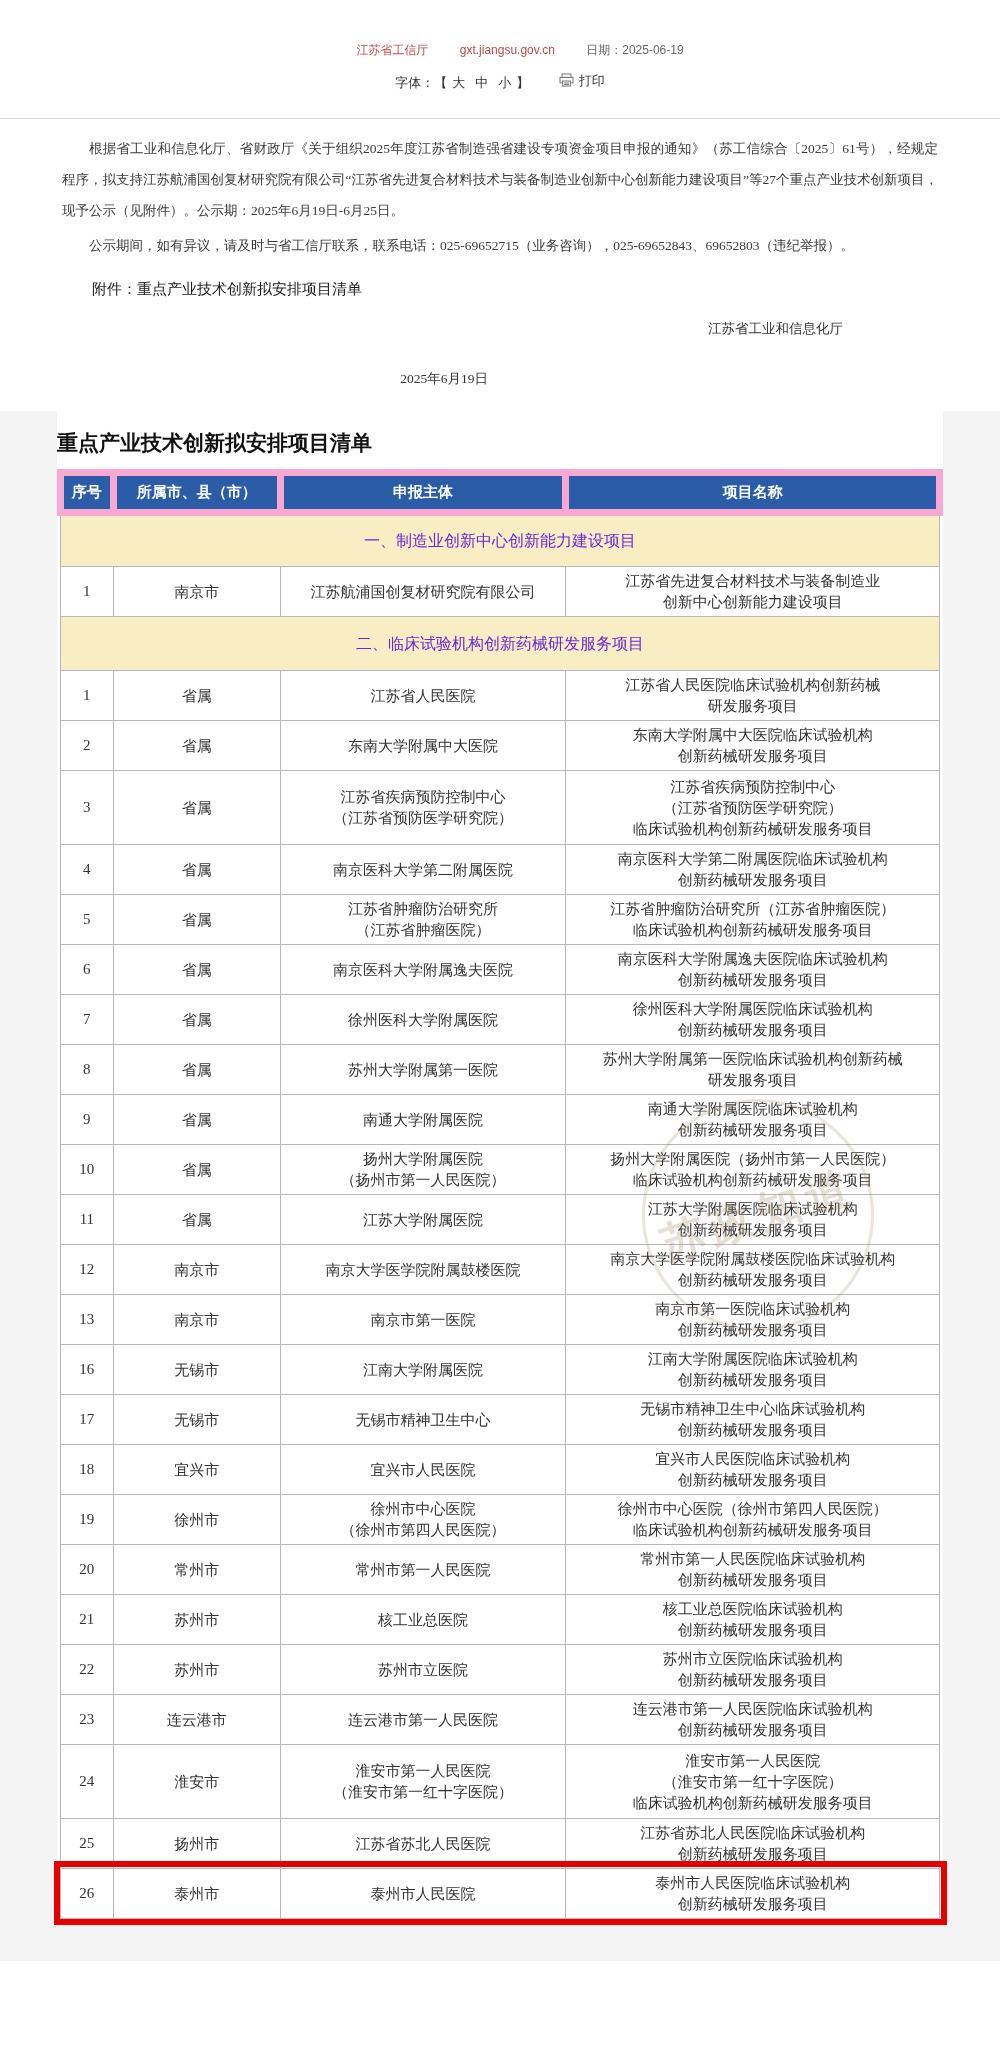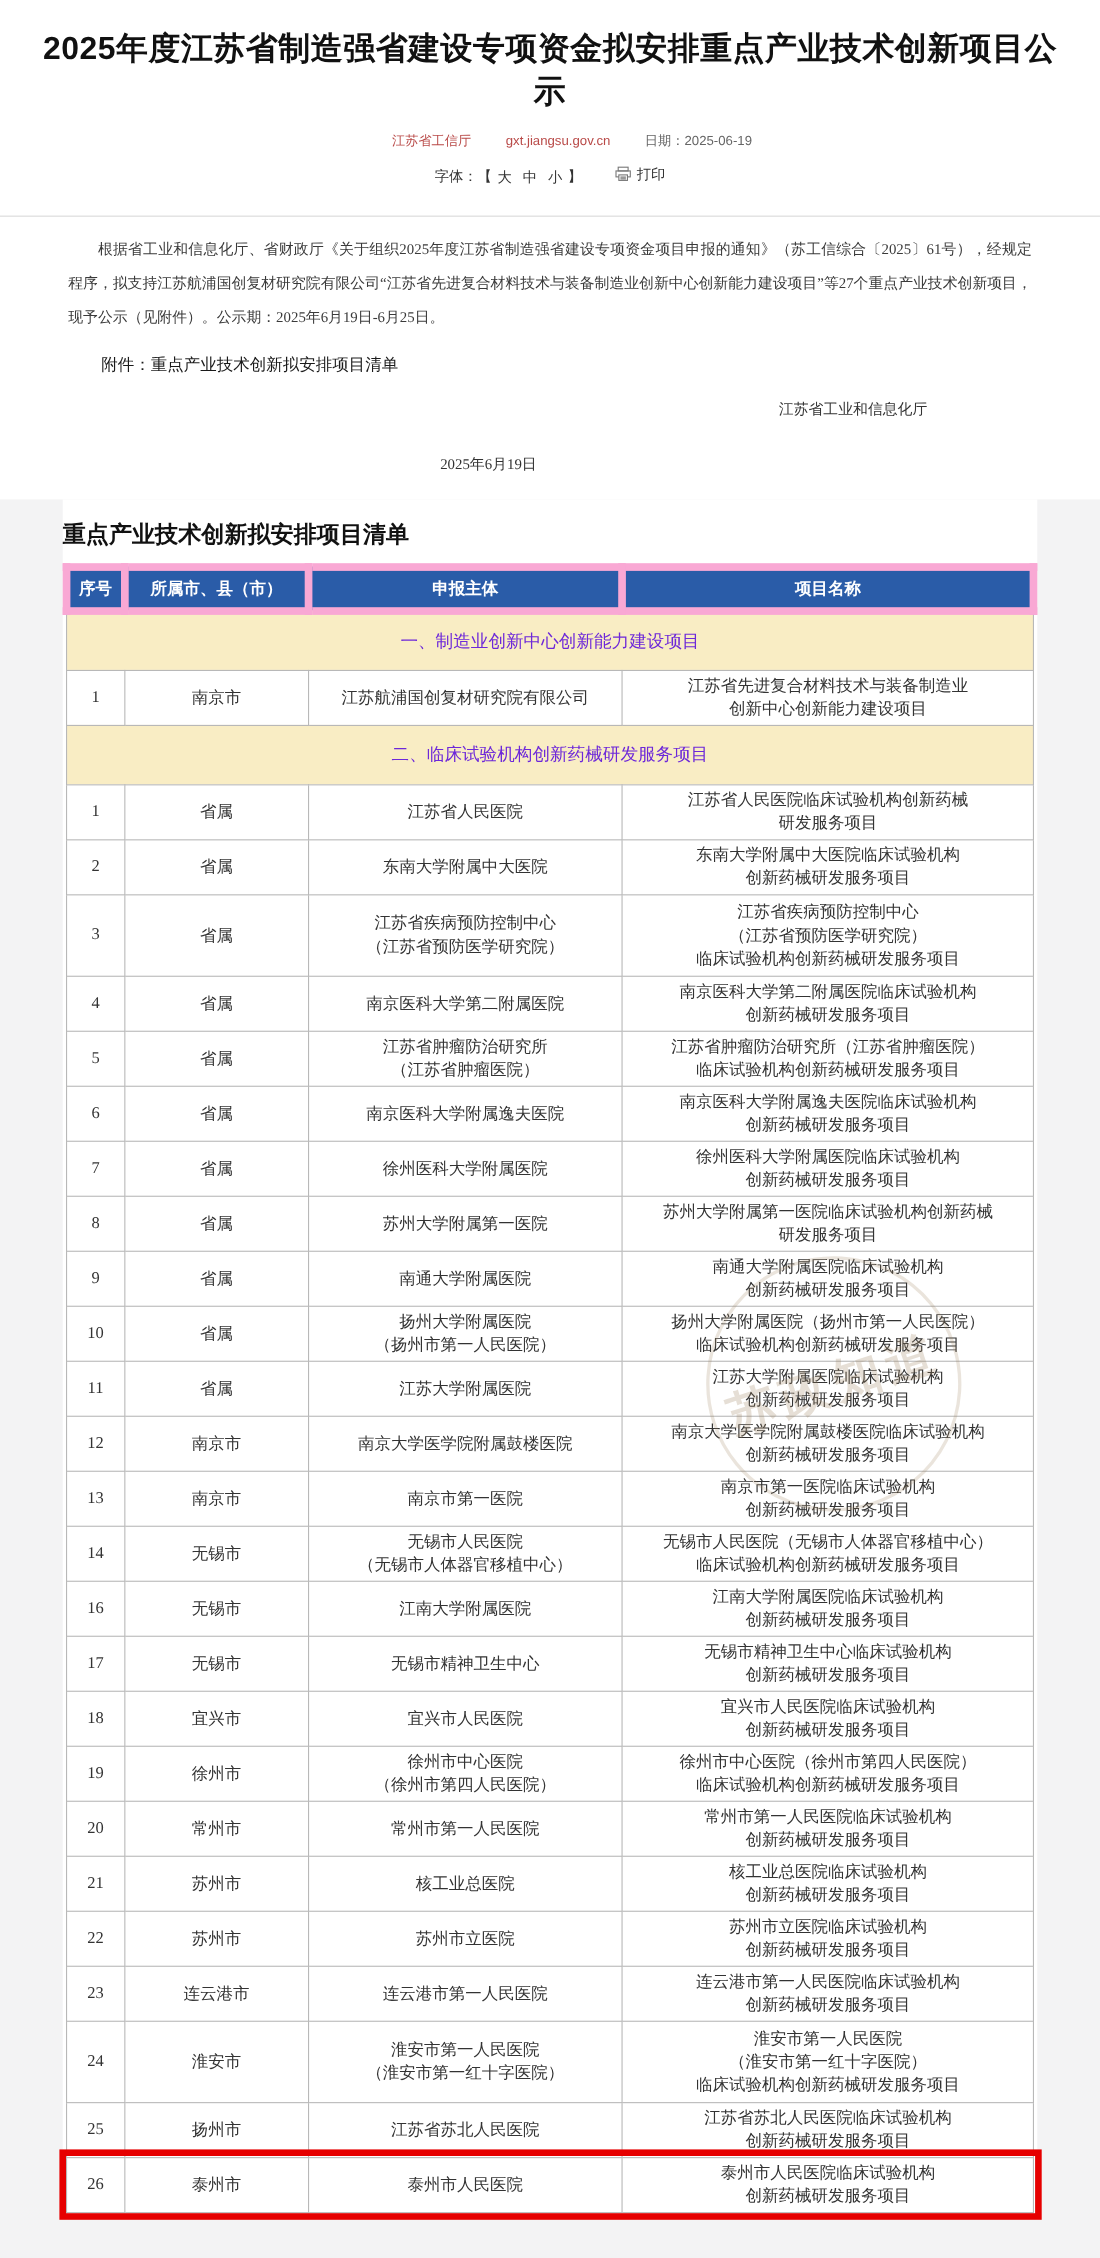--- a/index.html
+++ b/index.html
@@ -148,21 +148,20 @@
     letter-spacing:6px;
     pointer-events:none;
   }
 </style>
 </head>
 <body>
 
 <div class="page">
 
   <div class="page-header">
-    <h1 class="title">2025年度江苏省制造强省建设专项资金拟安排重点产业技术创新项目公示</h1>
 
     <div class="meta">
       <span class="src">江苏省工信厅</span>
       <span class="site">gxt.jiangsu.gov.cn</span>
       <span class="date">日期：2025-06-19</span>
     </div>
 
     <div class="toolbar">
       <span>字体：【</span><span class="fsize">大</span><span class="fsize">中</span><span class="fsize">小</span><span>】</span>
       <span class="print">
@@ -177,20 +176,21 @@
         </span>
         <span>打印</span>
       </span>
     </div>
   </div>
 
   <hr class="divider">
 
   <div class="article">
     <p>根据省工业和信息化厅、省财政厅《关于组织2025年度江苏省制造强省建设专项资金项目申报的通知》（苏工信综合〔2025〕61号），经规定程序，拟支持江苏航浦国创复材研究院有限公司“江苏省先进复合材料技术与装备制造业创新中心创新能力建设项目”等27个重点产业技术创新项目，现予公示（见附件）。公示期：2025年6月19日-6月25日。</p>
+    <p>公示期间，如有异议，请及时与省工信厅联系，联系电话：025-69652715（业务咨询），025-69652843、69652803（违纪举报）。</p>
     <div class="attachment">附件：重点产业技术创新拟安排项目清单</div>
     <div class="signature">
       <div class="sig-org">江苏省工业和信息化厅</div>
       <div class="sig-date">2025年6月19日</div>
     </div>
   </div>
 
   <div class="table-section">
     <div class="table-card">
       <div class="table-title">重点产业技术创新拟安排项目清单</div>
@@ -313,28 +313,20 @@
 创新药械研发服务项目</td>
             </tr>
             <tr class="data-row">
               <td class="col-no">13</td>
               <td class="col-city">南京市</td>
               <td class="col-applicant">南京市第一医院</td>
               <td class="col-project">南京市第一医院临床试验机构
 创新药械研发服务项目</td>
             </tr>
             <tr class="data-row">
-              <td class="col-no">14</td>
-              <td class="col-city">无锡市</td>
-              <td class="col-applicant">无锡市人民医院
-（无锡市人体器官移植中心）</td>
-              <td class="col-project">无锡市人民医院（无锡市人体器官移植中心）
-临床试验机构创新药械研发服务项目</td>
-            </tr>
-            <tr class="data-row">
               <td class="col-no">16</td>
               <td class="col-city">无锡市</td>
               <td class="col-applicant">江南大学附属医院</td>
               <td class="col-project">江南大学附属医院临床试验机构
 创新药械研发服务项目</td>
             </tr>
             <tr class="data-row">
               <td class="col-no">17</td>
               <td class="col-city">无锡市</td>
               <td class="col-applicant">无锡市精神卫生中心</td>

